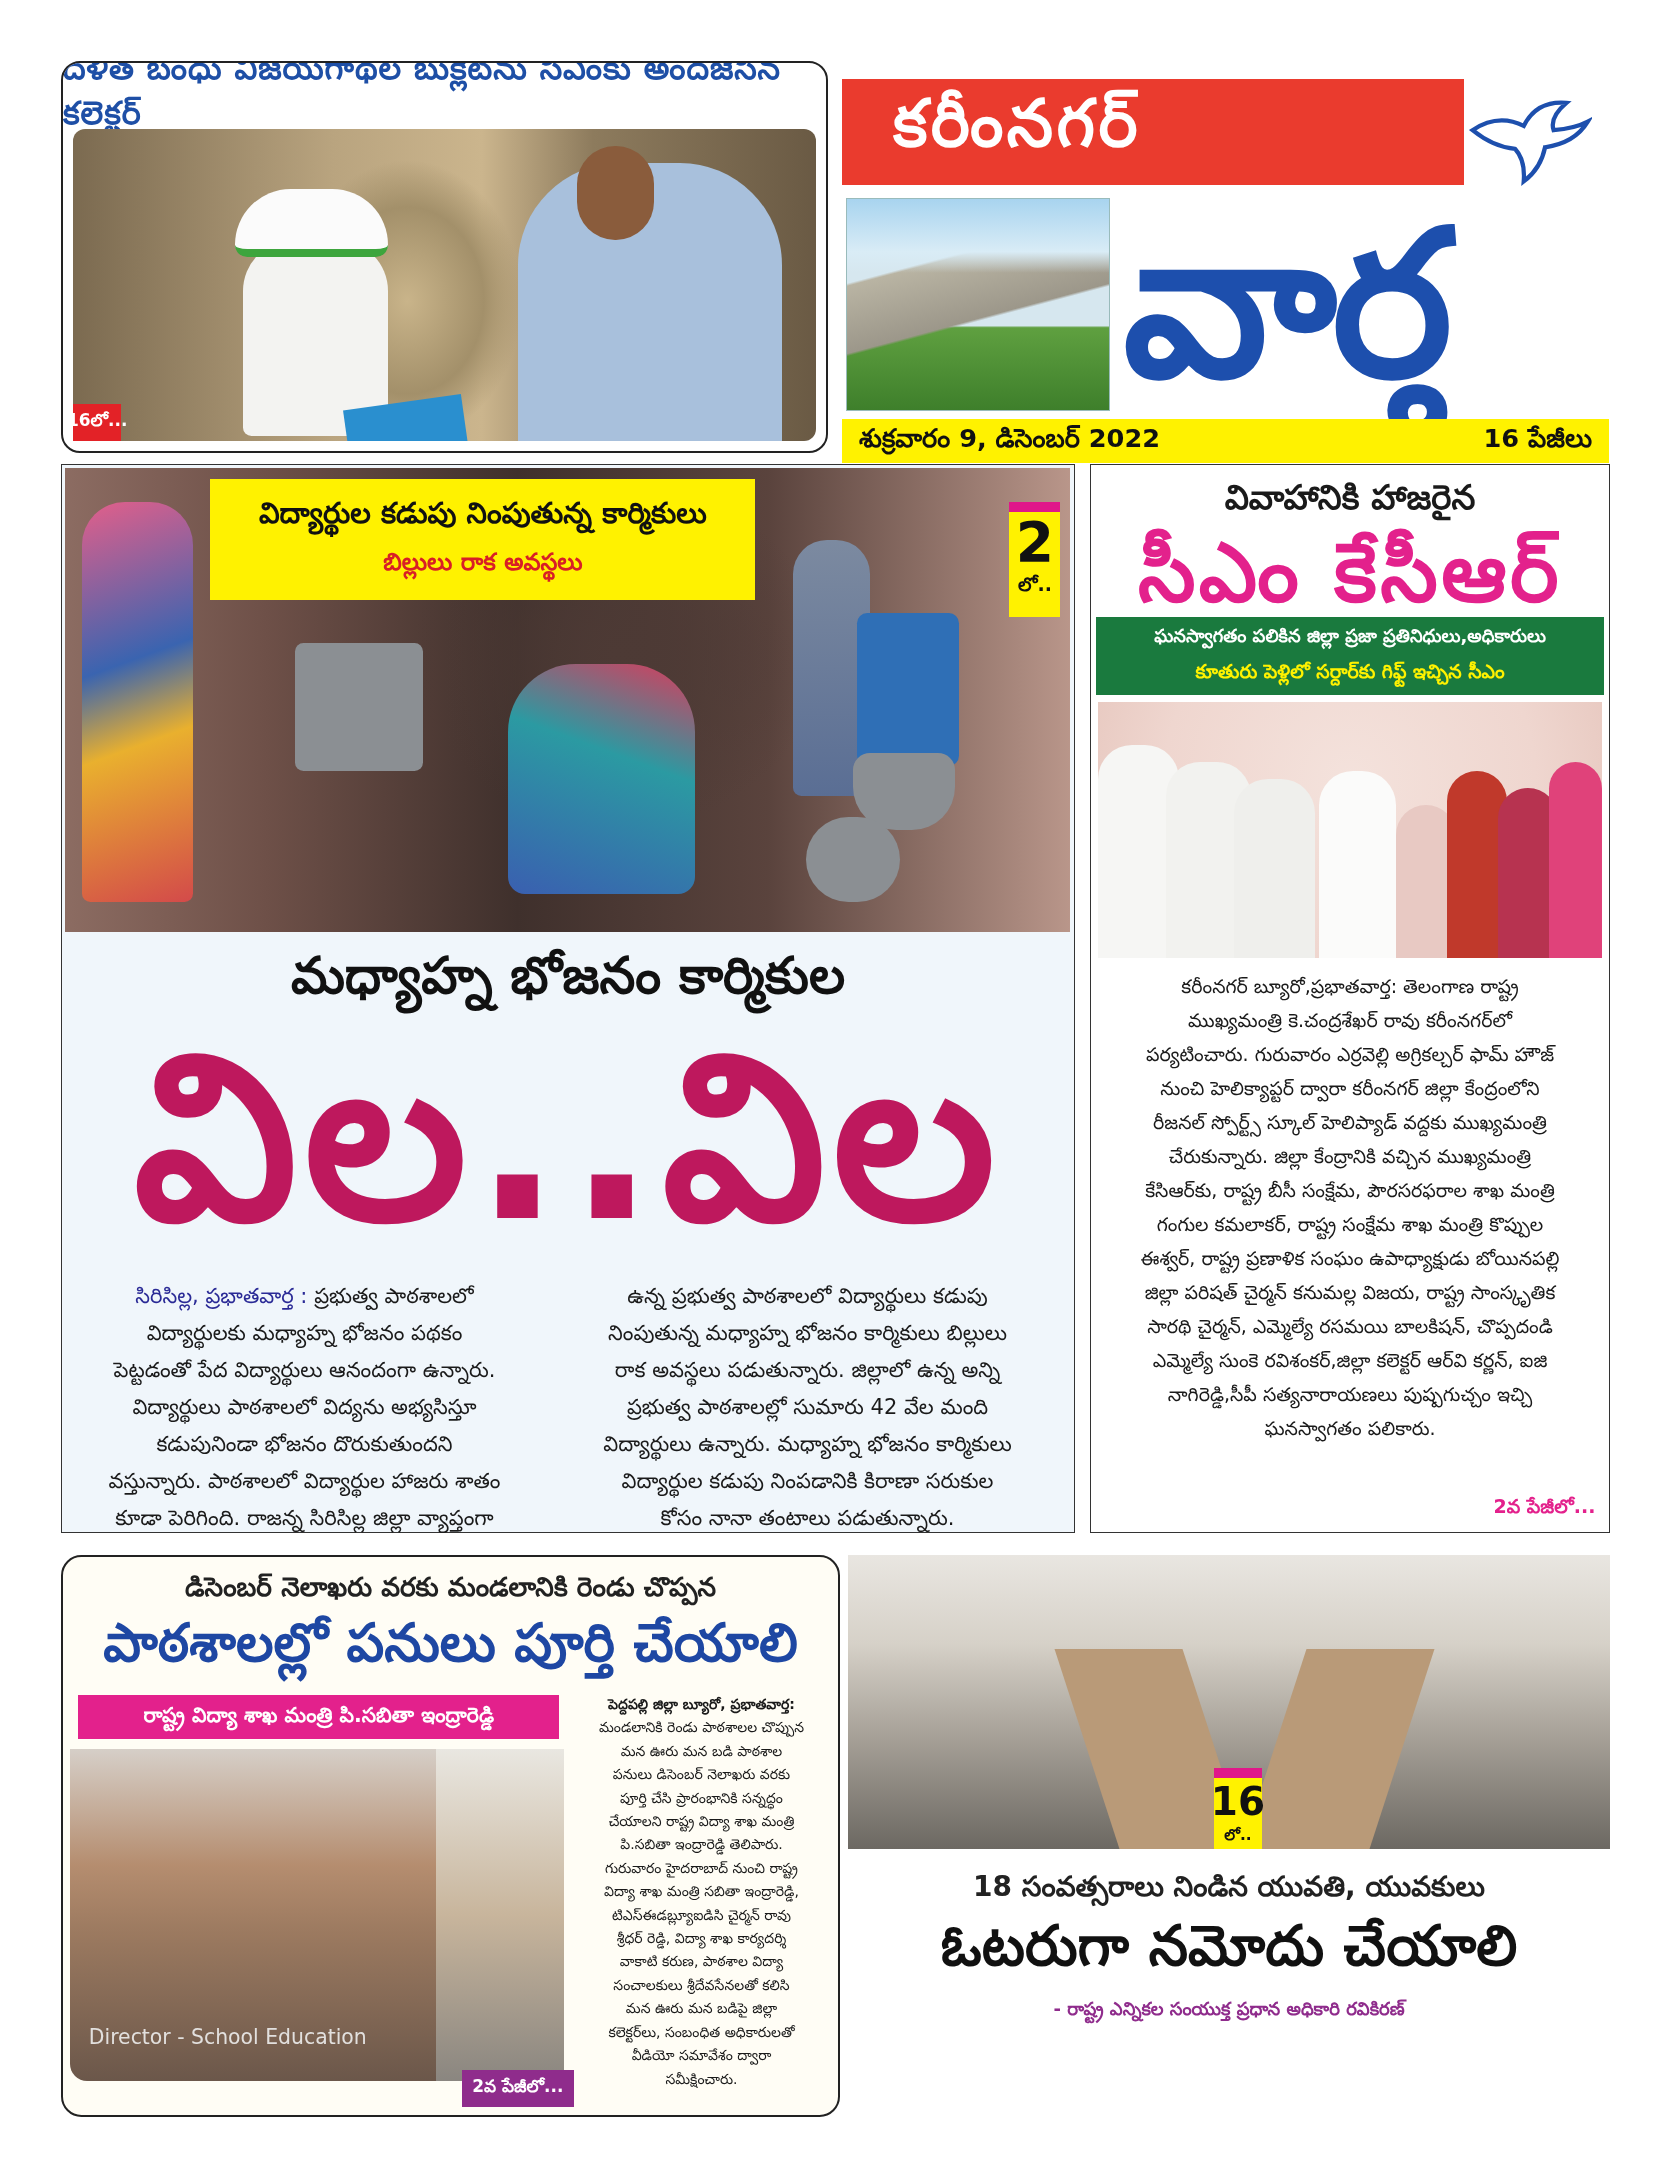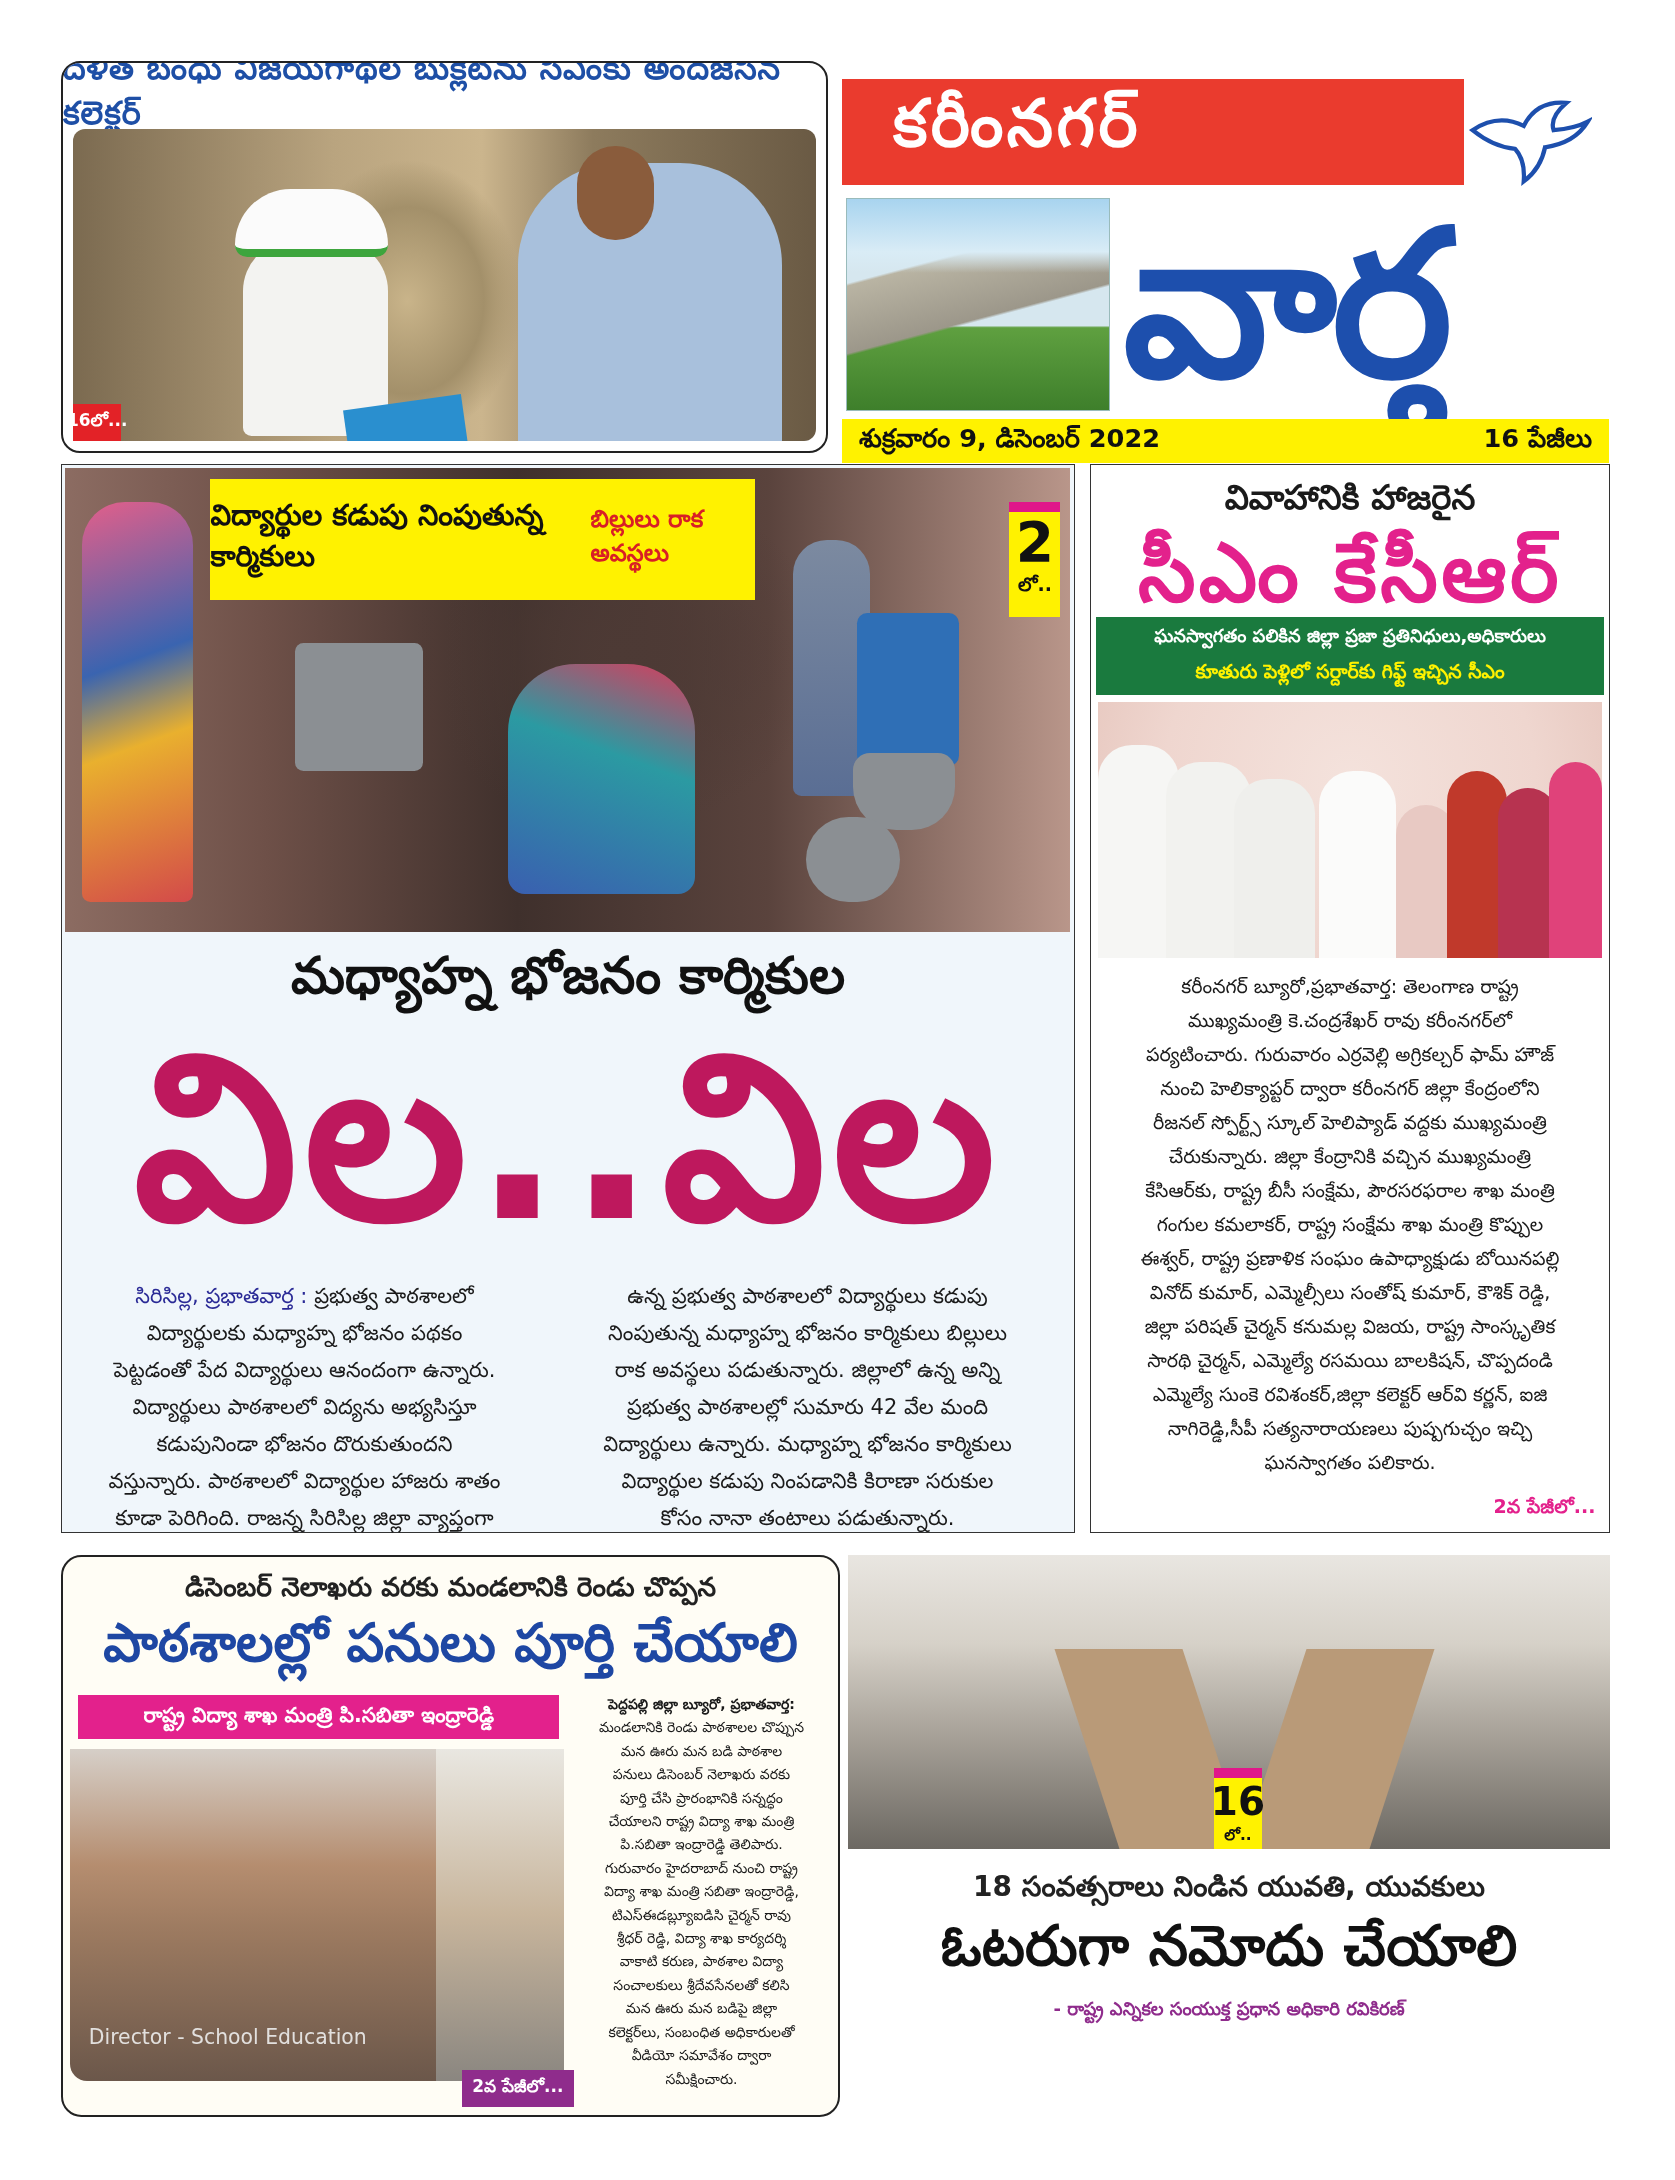--- a/index.html
+++ b/index.html
@@ -70,21 +70,21 @@
       radial-gradient(ellipse 256px 221px at 55% 40%, #4d3a35 0%, transparent 80%),
       linear-gradient(90deg, #8c6c62 0%, #6e5048 20%, #3f302c 45%, #5a433d 70%, #b9968a 100%);
   }
   .pot { position: absolute; background: #8b8f93; border-radius: 8.5px; }
   .barrel { position: absolute; background: #2f6fb6; border-radius: 10.2px; }
   .saree-left { position: absolute; left: 17px; top: 34px; width: 111px; height: 400px; background: linear-gradient(160deg, #e35f8a, #3a64b0 40%, #e9b02e 60%, #d34a4a); border-radius: 43px 43px 8.5px 8.5px; }
   .saree-center { position: absolute; left: 443px; top: 196px; width: 187px; height: 230px; background: linear-gradient(200deg, #d83c5c, #2b9aa2 40%, #3a5fb0); border-radius: 68px 68px 17px 17px; }
   .saree-right { position: absolute; left: 728px; top: 72px; width: 77px; height: 256px; background: linear-gradient(180deg, #7c8aa0, #5a6e94); border-radius: 34px 34px 8.5px 8.5px; }
   #lead .yellow-box {
     position: absolute; left: 145px; top: 10.2px; width: 545px; height: 121px; background: #fff200;
-    display: flex; align-items: center; justify-content: center; gap: 10.2px;
+    display: flex; flex-direction: column; align-items: center; justify-content: center; gap: 10.2px;
   }
   #lead .yellow-box .l1 { font-weight: bold; font-size: 29px; color: #111; }
   #lead .yellow-box .l2 { font-weight: bold; font-size: 24px; color: #d81f26; }
   .jump-tag {
     position: absolute; background: #fff200; border-top: 10.2px solid #e0178a;
     display: flex; flex-direction: column; align-items: center; justify-content: flex-start;
     font-weight: bold; color: #111;
   }
   #lead .jump-tag { left: 944px; top: 34px; width: 51px; height: 115px; }
   #lead .jump-tag .num { font-size: 55px; line-height: 61px; }
@@ -236,21 +236,20 @@
   <div class="body">
     <div>కరీంనగర్ బ్యూరో,ప్రభాతవార్త: తెలంగాణ రాష్ట్ర</div>
     <div>ముఖ్యమంత్రి కె.చంద్రశేఖర్ రావు కరీంనగర్‌లో</div>
     <div>పర్యటించారు. గురువారం ఎర్రవెల్లి అగ్రికల్చర్ ఫామ్ హౌజ్</div>
     <div>నుంచి హెలిక్యాప్టర్ ద్వారా కరీంనగర్ జిల్లా కేంద్రంలోని</div>
     <div>రీజనల్ స్పోర్ట్స్ స్కూల్ హెలిప్యాడ్ వద్దకు ముఖ్యమంత్రి</div>
     <div>చేరుకున్నారు. జిల్లా కేంద్రానికి వచ్చిన ముఖ్యమంత్రి</div>
     <div>కేసిఆర్‌కు, రాష్ట్ర బీసీ సంక్షేమ, పౌరసరఫరాల శాఖ మంత్రి</div>
     <div>గంగుల కమలాకర్, రాష్ట్ర సంక్షేమ శాఖ మంత్రి కొప్పుల</div>
     <div>ఈశ్వర్, రాష్ట్ర ప్రణాళిక సంఘం ఉపాధ్యాక్షుడు బోయినపల్లి</div>
-    <div>వినోద్ కుమార్, ఎమ్మెల్సీలు సంతోష్ కుమార్, కౌశిక్ రెడ్డి,</div>
     <div>జిల్లా పరిషత్ చైర్మన్ కనుమల్ల విజయ, రాష్ట్ర సాంస్కృతిక</div>
     <div>సారథి చైర్మన్, ఎమ్మెల్యే రసమయి బాలకిషన్, చొప్పదండి</div>
     <div>ఎమ్మెల్యే సుంకె రవిశంకర్,జిల్లా కలెక్టర్ ఆర్‌వి కర్ణన్, ఐజి</div>
     <div>నాగిరెడ్డి,సీపీ సత్యనారాయణలు పుష్పగుచ్చం ఇచ్చి</div>
     <div>ఘనస్వాగతం పలికారు.</div>
   </div>
   <div class="more">2వ పేజీలో...</div>
 </div>
 
 <div id="school" class="abs">

